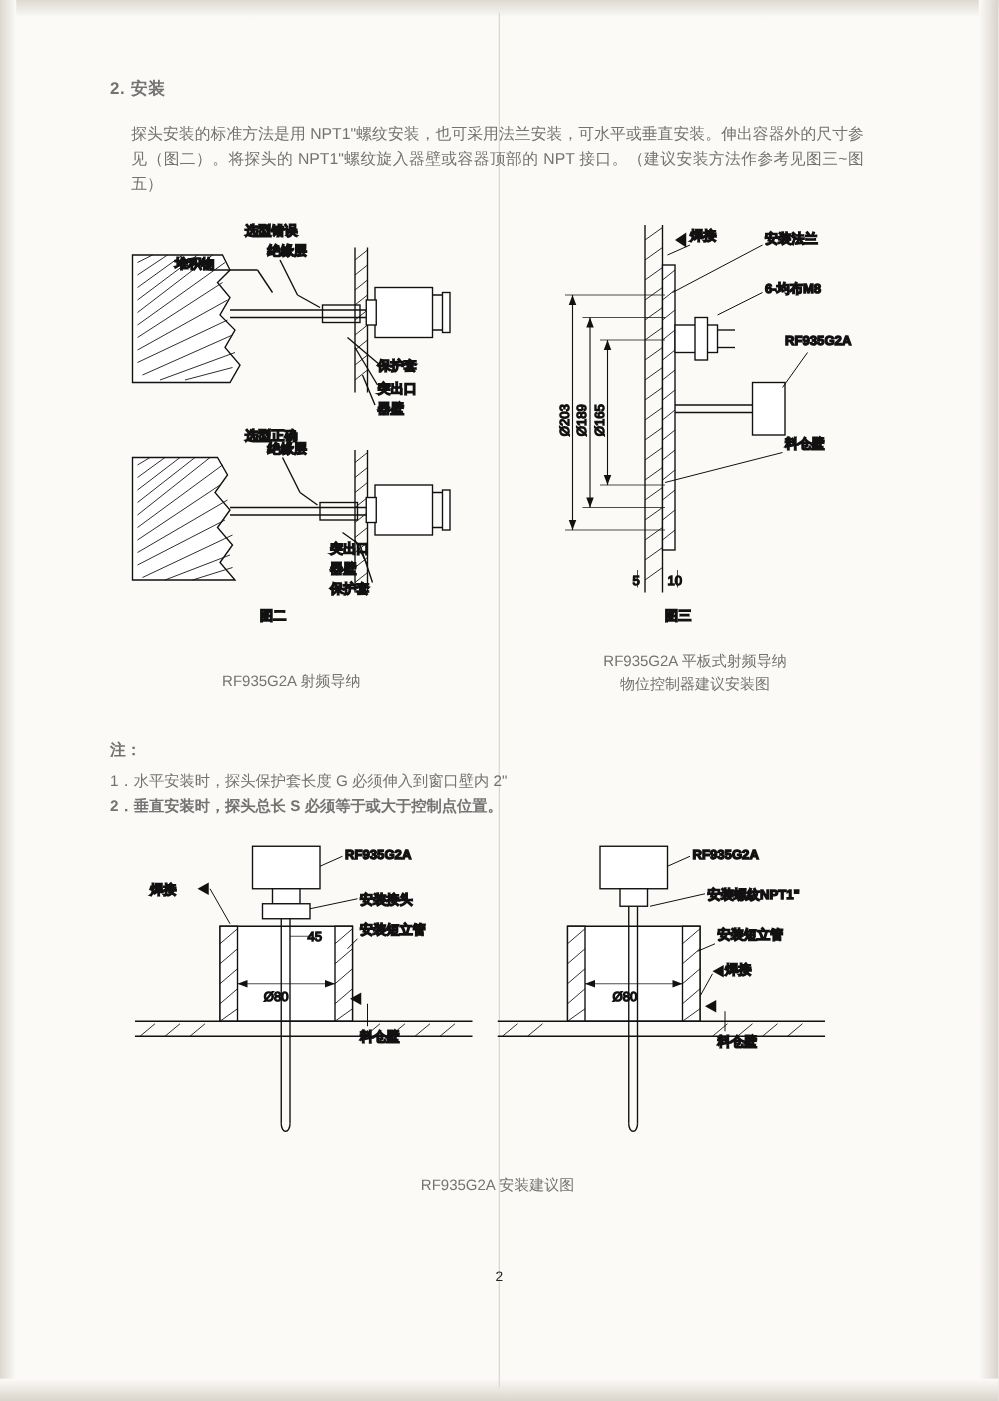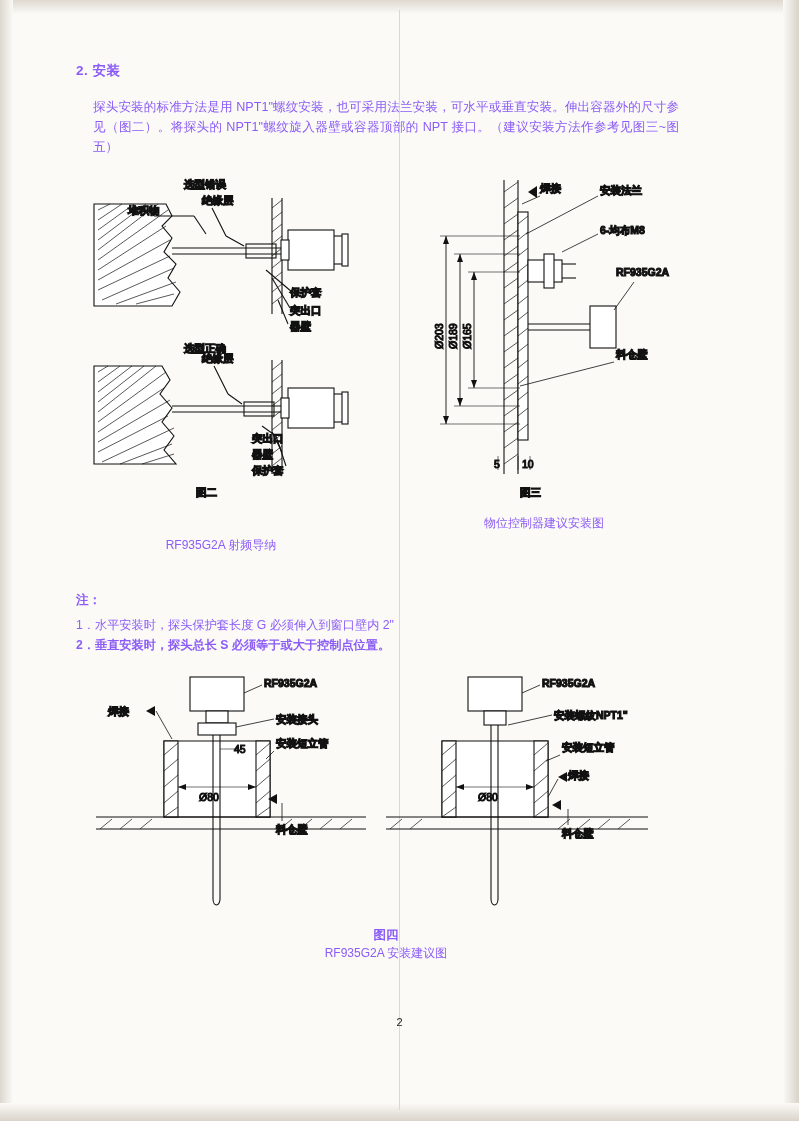--- a/index.html
+++ b/index.html
@@ -10,21 +10,21 @@
     background:#fbfaf7;
     overflow:hidden;
   }
   
   .scan-edge-top{position:absolute;left:0;top:0;width:799px;height:14px;background:linear-gradient(#ded9d0,#fbfaf7);}
   .scan-edge-left{position:absolute;left:0;top:0;width:13px;height:1121px;background:linear-gradient(90deg,#dcd7ce,#fbfaf7);}
   .scan-edge-right{position:absolute;right:0;top:0;width:16px;height:1121px;background:linear-gradient(270deg,#d8d3c9,#fbfaf7);}
   .scan-edge-bottom{position:absolute;left:0;bottom:0;width:799px;height:18px;background:linear-gradient(0deg,#d9d4cb,#fbfaf7);}
   .fold{position:absolute;left:399px;top:10px;width:1px;height:1100px;background:#ddd8cf;}
 
-  .content{position:absolute;left:76px;top:62px;width:620px;color:#8b5cf6;}
+  .content{position:absolute;left:88px;top:62px;width:620px;color:#737373;}
 
   h2.sect{font-size:13.5px;font-weight:bold;margin:0 0 9px 0;letter-spacing:.5px;}
   p.body{font-size:12.6px;line-height:20px;margin:17px;text-align:justify;}
 
   .figrow{position:relative;height:400px;margin-top:8px;}
   .figA{position:absolute;left:0;top:0;width:290px;height:400px;}
   .figB{position:absolute;left:318px;top:0;width:300px;height:400px;}
 
   .cap{font-size:12px;text-align:center;line-height:18px;}
   .capbold{font-weight:bold;font-size:12.5px;text-align:center;}
@@ -278,20 +278,21 @@
 
             <text class="lblb" x="222" y="102">RF935G2A</text>
             <line x1="220" y1="136" x2="240" y2="108" stroke-width="0.8"></line>
 
             <text class="lblb" x="222" y="184">料仓壁</text>
             <line x1="126" y1="212" x2="220" y2="188" stroke-width="0.8"></line>
 
             <text class="lblb" x="126" y="322">图三</text>
           </g>
         </svg>
+        <div class="cap" style="margin-top:6px;">RF935G2A 平板式射频导纳</div>
         <div class="cap">物位控制器建议安装图</div>
       </div>
     </div>
 
     <div class="note-title">注：</div>
     <p class="note-line">1．水平安装时，探头保护套长度 G 必须伸入到窗口壁内 2"</p>
     <p class="note-line b">2．垂直安装时，探头总长 S 必须等于或大于控制点位置。</p>
 
     <div class="figrow2">
 
@@ -420,19 +421,18 @@
             <line x1="162" y1="128" x2="172" y2="110" stroke-width="0.8"></line>
 
             <text class="lblb" x="176" y="168">料仓壁</text>
             <path d="M166,136 l9,-5 l0,10 z" fill="#111" stroke="none"></path>
             <line x1="182" y1="140" x2="182" y2="156" stroke-width="0.8"></line>
           </g>
         </svg>
       </div>
     </div>
 
-    <div class="capbold" style="margin-top:-12px;">图四</div>
     <div class="cap">RF935G2A 安装建议图</div>
 
   </div>
 
   <div class="pagenum">2</div>
 </div>
 
 </body></html>

